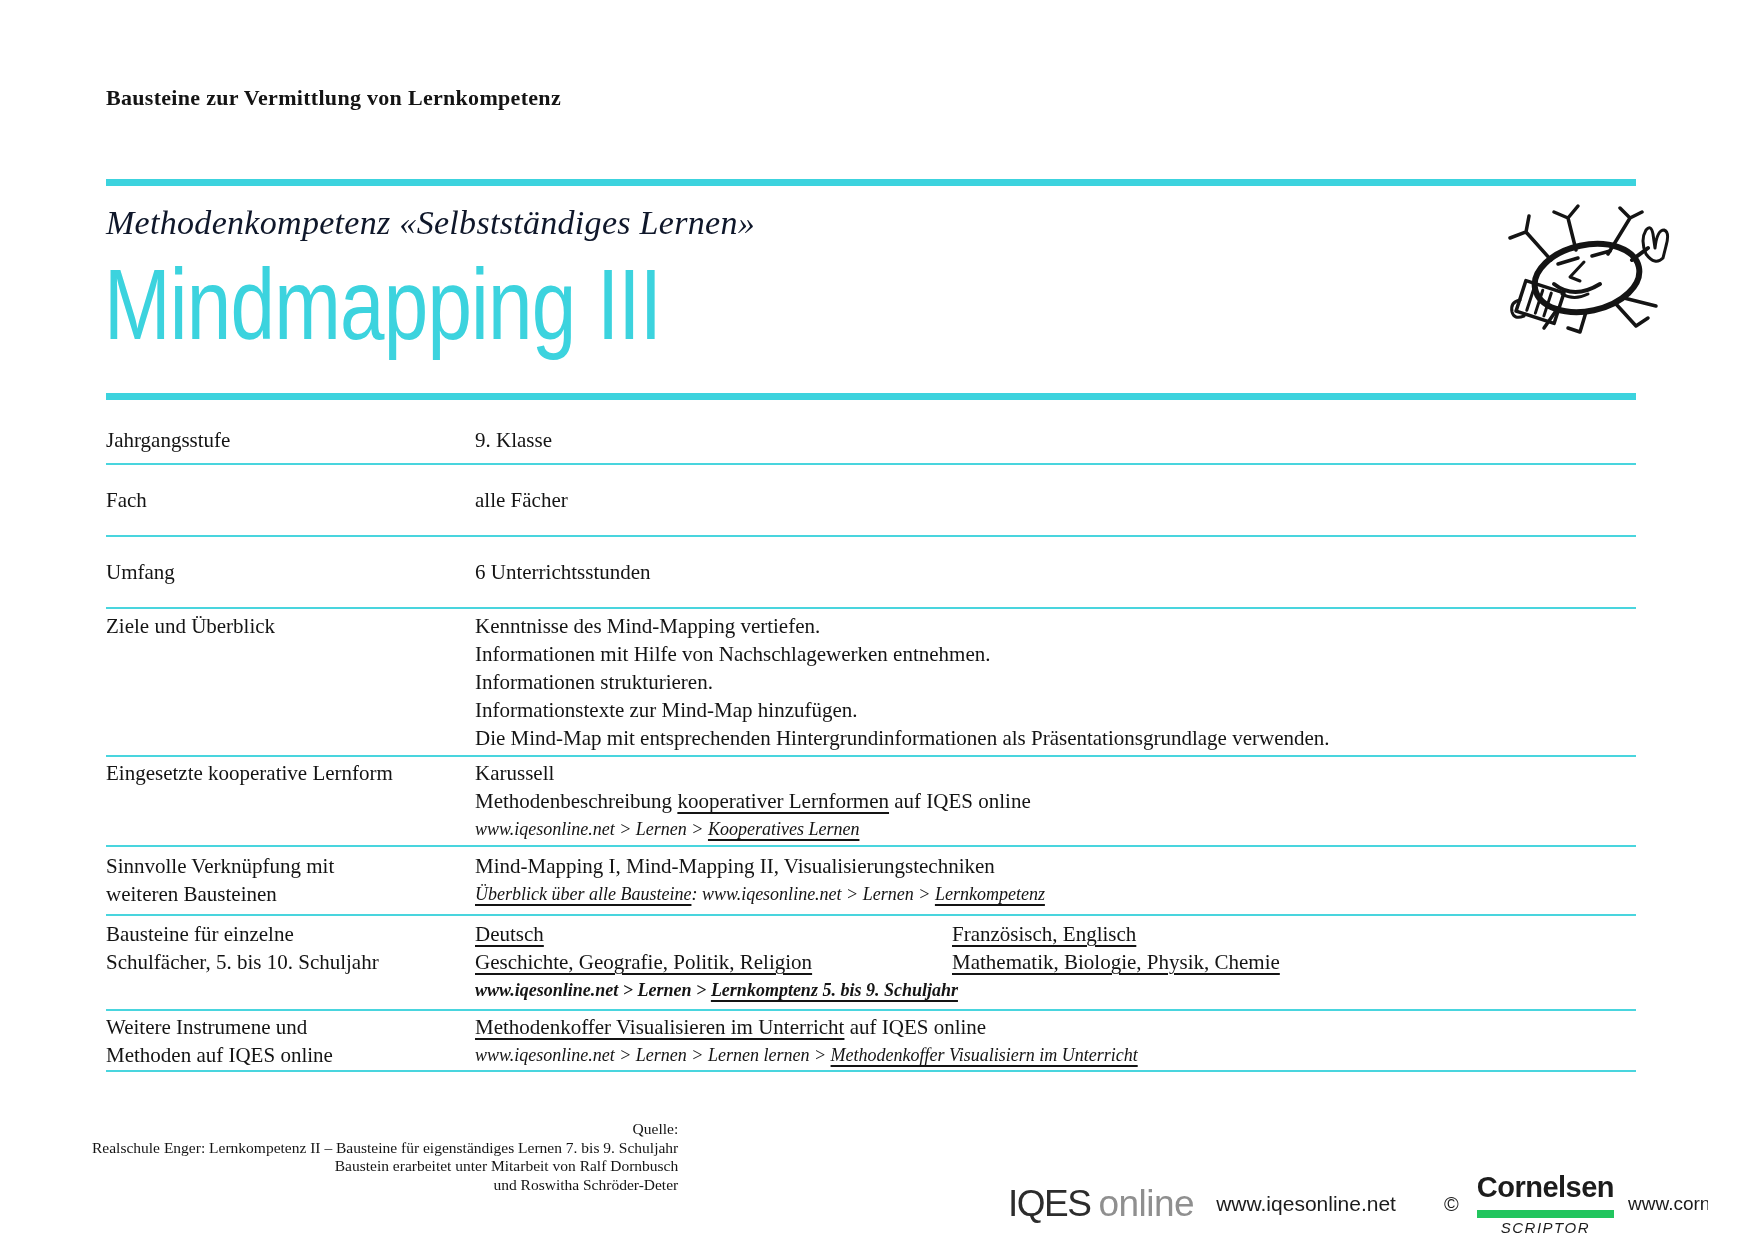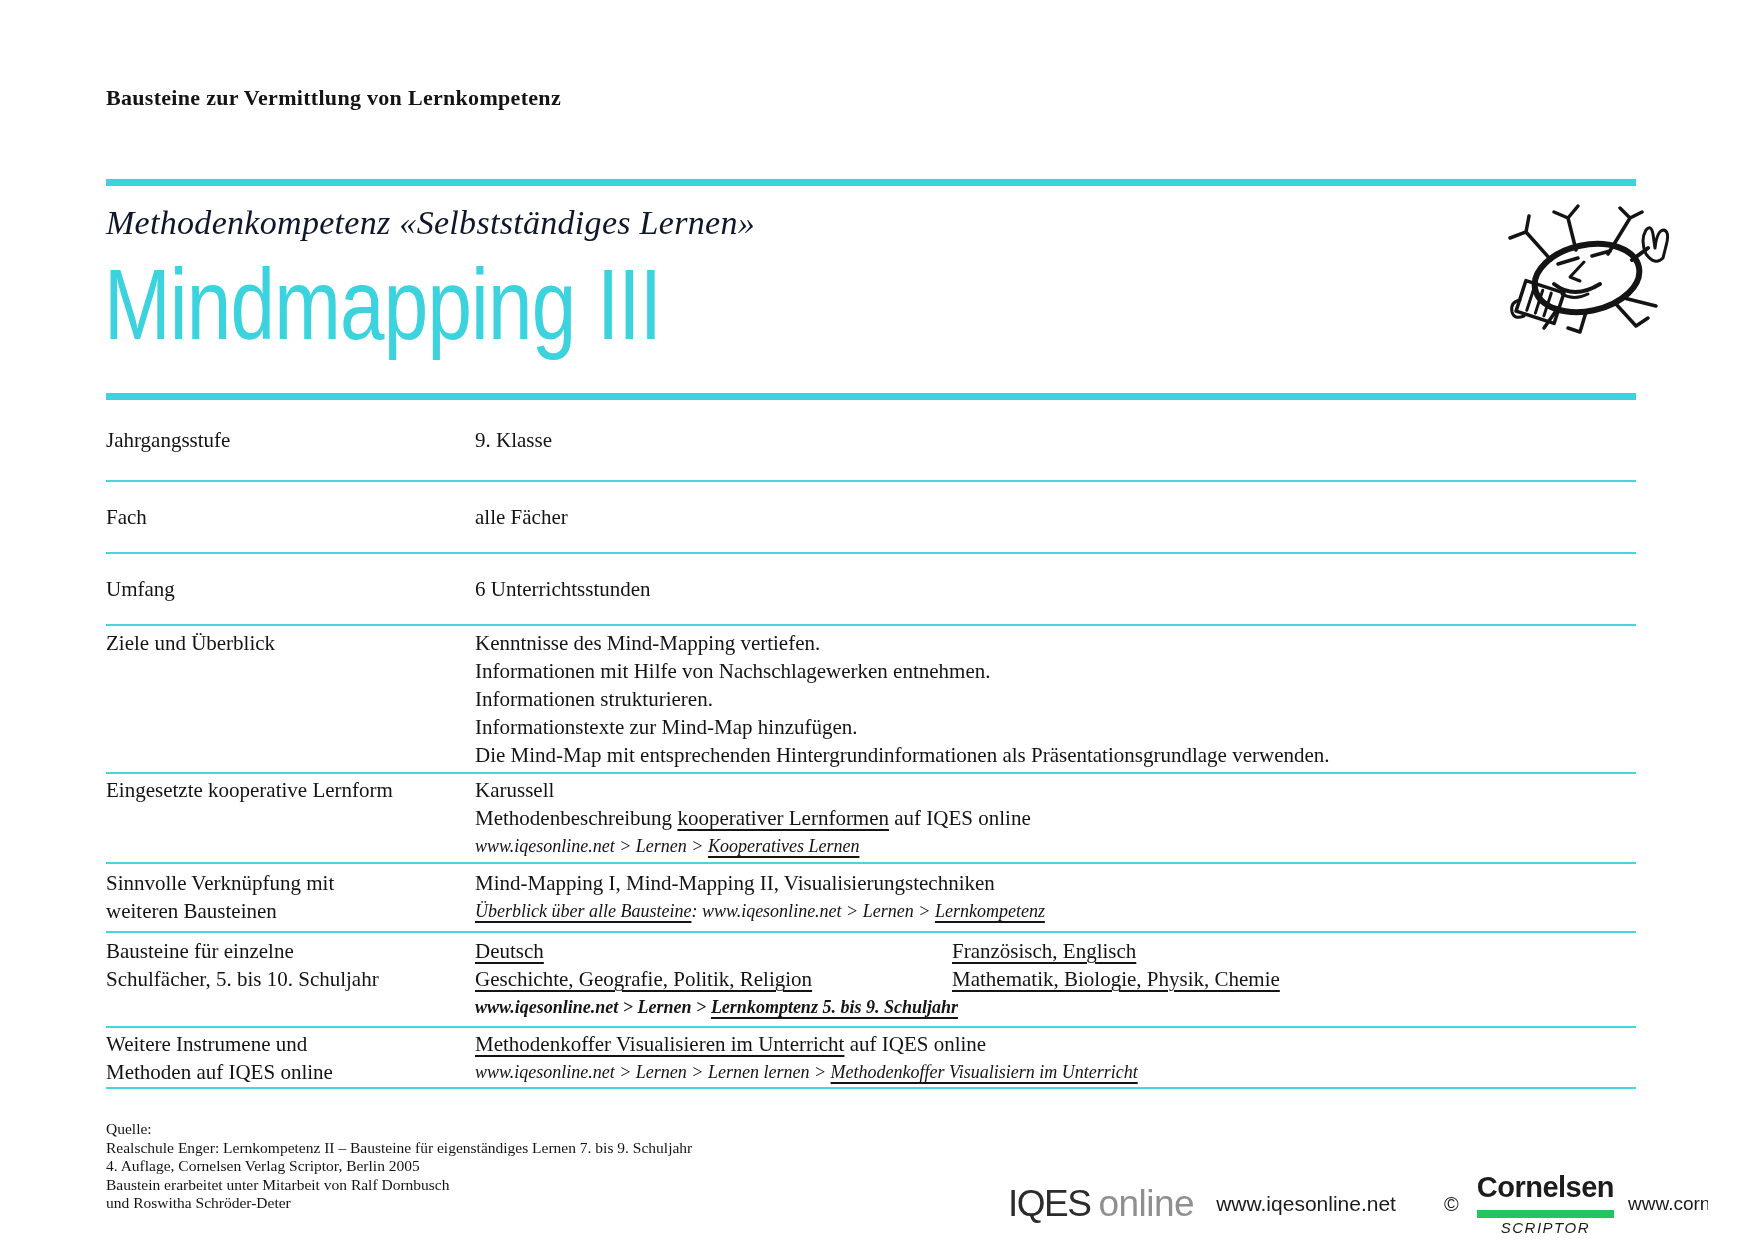--- a/index.html
+++ b/index.html
@@ -13,37 +13,37 @@
   .subtitle{position:absolute;left:106px;top:170px;font-size:34px;font-style:italic;color:#0f172a;letter-spacing:.3px;}
   .title{
     position:absolute;left:104px;top:218px;font-size:100px;line-height:1.05;color:#3CD3DE;
     font-family:"Liberation Sans", sans-serif;font-weight:400;letter-spacing:-1px;
     transform:scaleX(.8);transform-origin:left top;white-space:nowrap;
   }
   .doodle{position:absolute;left:1496px;top:168px;width:182px;height:134px;}
   
   .info-table{position:absolute;left:106px;top:359px;width:1530px;border-bottom:2px solid #49D5DE;}
   .row{display:flex;border-top:2px solid #49D5DE;}
-  .row.r1{border-top:7px solid #3CD3DE;padding:26px 0 26px;}
+  .row.r1{border-top:7px solid #3CD3DE;padding:26px 0 9px;}
   .row.r2,.row.r3{padding:21px 0;}
   .row.r4{padding:3px 0;}
   .row.r5{padding:2px 0;}
   .row.r6{padding:5px 0 6px;}
   .row.r7{padding:4px 0 5px;}
   .row.r8{padding:2px 0 1px;}
   .cell-label{flex:0 0 369px;font-size:21px;line-height:28px;}
   .cell-content{flex:1;font-size:21px;line-height:28px;}
   .path-line{font-size:18px;font-style:italic;}
   .path-line.bold{font-weight:bold;}
   .u{text-decoration:underline;text-decoration-thickness:2px;text-underline-offset:4px;}
   .two-col{display:flex;}
   .two-col .col1{width:477px;}
   .two-col .col2{flex:1;}
   
-  .source{position:absolute;left:106px;top:1086px;font-size:15.5px;line-height:18.5px;}
+  .source{position:absolute;left:92px;top:1086px;font-size:15.5px;line-height:18.5px;text-align:right;}
   
   .footer{position:absolute;left:1008px;top:1138px;height:64px;display:flex;align-items:center;font-family:"Liberation Sans", sans-serif;color:#1c1c1c;}
   .iqes-logo{font-size:37px;letter-spacing:-1.5px;color:#2c2c2c;white-space:nowrap;}
   .iqes-logo .online{color:#8F8F8F;margin-left:8px;letter-spacing:-.5px;}
   .iqes-url{font-size:21px;margin-left:22px;white-space:nowrap;}
   .copy{font-size:20px;margin-left:48px;}
   .cornelsen{margin-left:18px;text-align:center;}
   .cornelsen .word{display:inline-block;font-weight:700;font-size:29px;letter-spacing:-.5px;line-height:1;border-bottom:8px solid #22c55e;padding-bottom:8px;}
   .cornelsen .sub{font-style:italic;font-weight:400;font-size:15px;letter-spacing:1.5px;margin-top:2px;line-height:1;}
   .cornelsen-url{font-size:19px;margin-left:14px;white-space:nowrap;}
@@ -165,21 +165,20 @@
         <div><span class="u">Methodenkoffer Visualisieren im Unterricht</span><span> auf IQES online</span></div>
         <div class="path-line"><span>www.iqesonline.net &gt; Lernen &gt; Lernen lernen &gt; </span><span class="u">Methodenkoffer Visualisiern im Unterricht</span></div>
       </div>
     </div>
 
   </div>
 
   <div class="source">
     <div>Quelle:</div>
     <div>Realschule Enger: Lernkompetenz II – Bausteine für eigenständiges Lernen 7. bis 9. Schuljahr</div>
-    <div>4. Auflage, Cornelsen Verlag Scriptor, Berlin 2005</div>
     <div>Baustein erarbeitet unter Mitarbeit von Ralf Dornbusch</div>
     <div>und Roswitha Schröder-Deter</div>
   </div>
 
   <div class="footer">
     <div class="iqes-logo"><span>IQES</span><span class="online">online</span></div>
     <div class="iqes-url">www.iqesonline.net</div>
     <div class="copy">©</div>
     <div class="cornelsen">
       <div class="word">Cornelsen</div>

